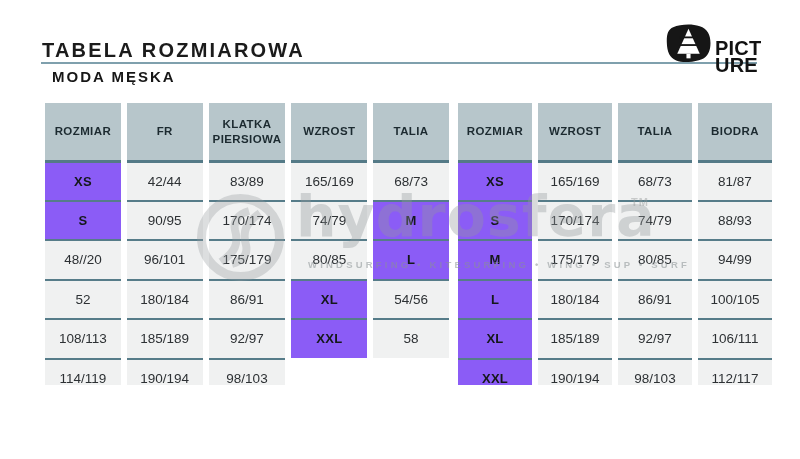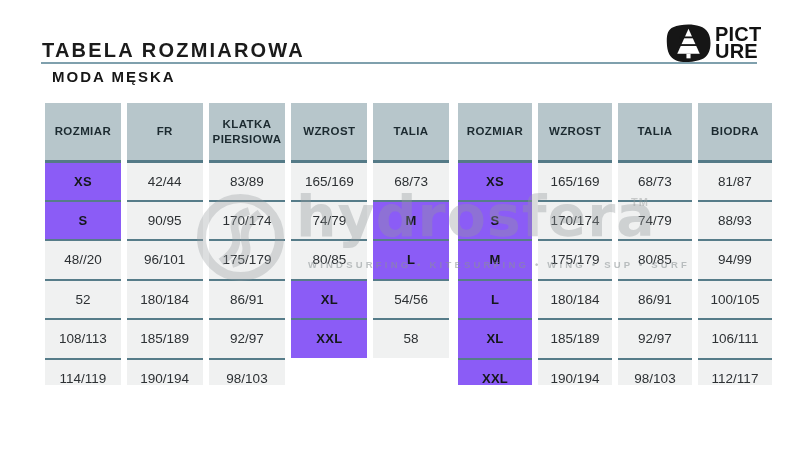--- a/index.html
+++ b/index.html
@@ -8,21 +8,21 @@
   .stage { position:relative; width:800px; height:385px; background:#ffffff; overflow:hidden; }
 
   
   .title { position:absolute; left:42px; top:39px; font-size:20px; font-weight:800; letter-spacing:2.2px; color:#1b1b1b; white-space:nowrap; }
   .title-underline { position:absolute; left:41px; top:62px; width:716px; height:2px; background:#7fa0ad; }
   .subtitle { position:absolute; left:52px; top:68px; font-size:15px; font-weight:700; letter-spacing:2px; color:#161616; white-space:nowrap; }
 
   
   .brand { position:absolute; left:666px; top:24px; display:flex; align-items:flex-start; gap:4px; }
   .brand-emblem { width:45px; height:38px; display:block; }
-  .brand-name { font-size:20px; font-weight:800; line-height:17px; letter-spacing:0.2px; color:#121212; margin-top:2px; }
+  .brand-name { font-size:20px; font-weight:800; line-height:17px; letter-spacing:0.2px; color:#121212; margin-top:16px; }
   .brand-name span { display:block; }
 
   
   .sizetable { position:absolute; top:103px; display:grid; column-gap:6px; grid-template-rows:57px repeat(6,39.5px); }
   .t-left  { left:45px;  width:404px; grid-template-columns:repeat(5,1fr); }
   .t-right { left:458px; width:314px; grid-template-columns:repeat(4,1fr); }
   .cell  { display:flex; align-items:center; justify-content:center; text-align:center; }
   .hcell { background:#b7c6cb; font-weight:700; font-size:11.5px; letter-spacing:.4px; color:#1c2a30; line-height:1.3; padding:0 4px; }
   .scell { background:#8b5cf6; font-weight:700; font-size:13px; letter-spacing:.3px; color:#14181a; }
   .vcell { background:#f0f1f1; font-size:13.5px; color:#2d3134; }

